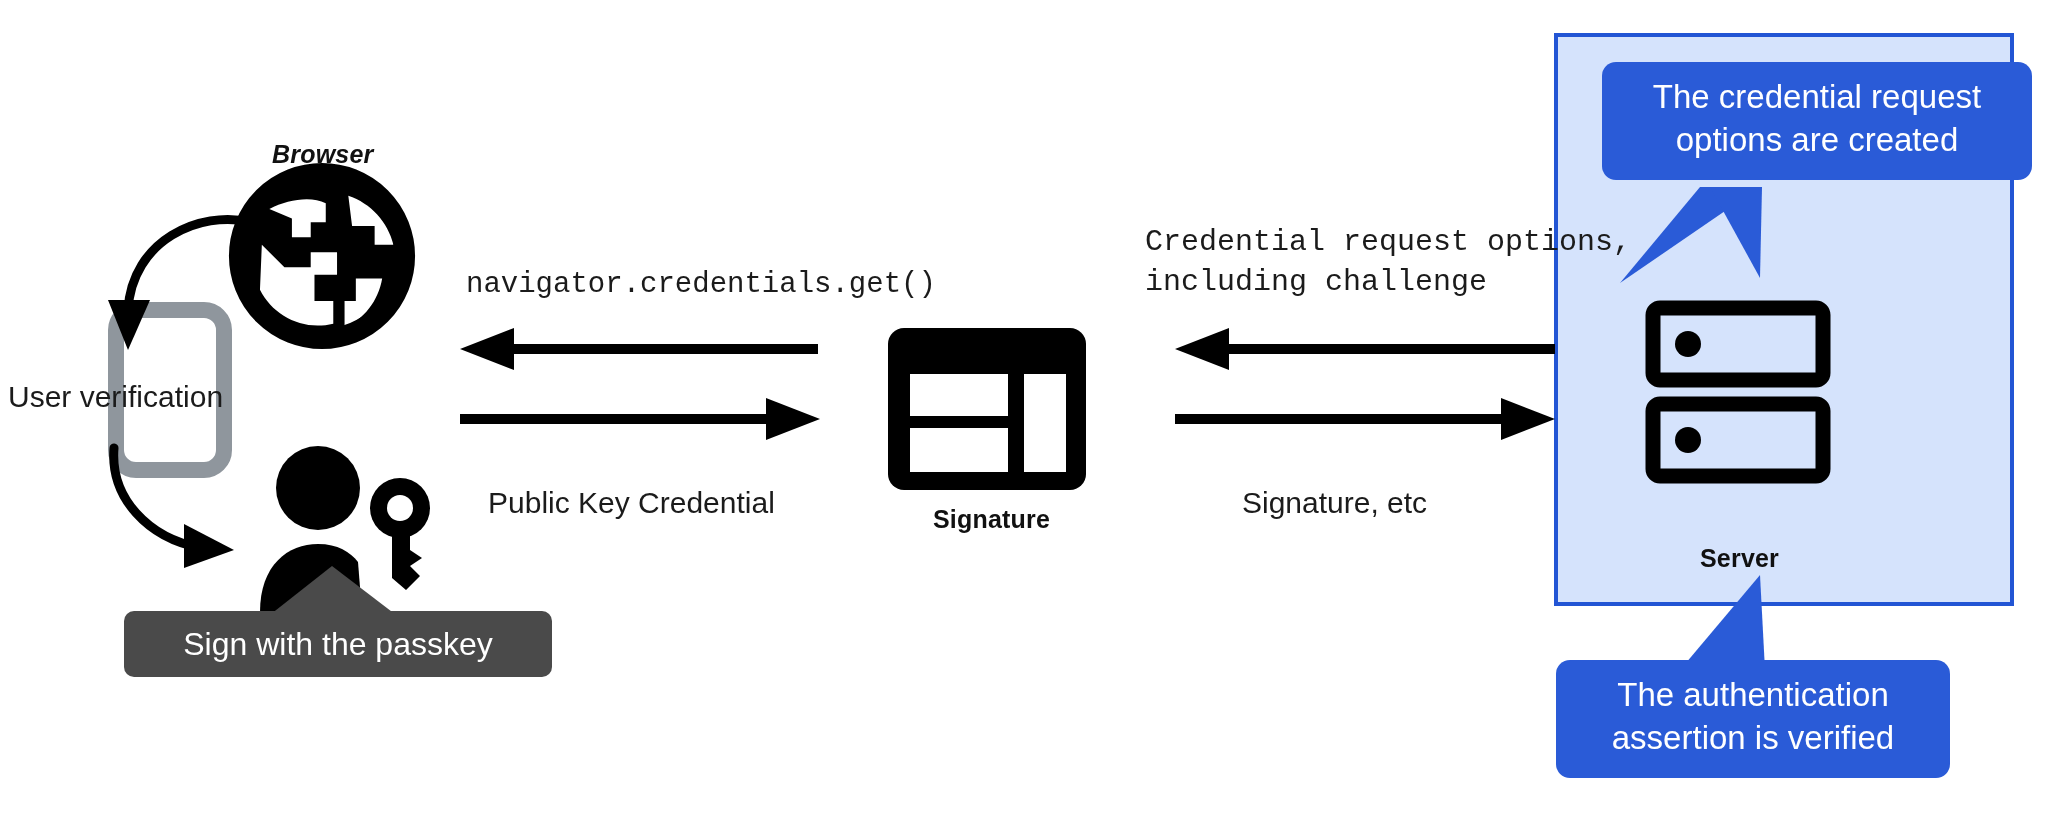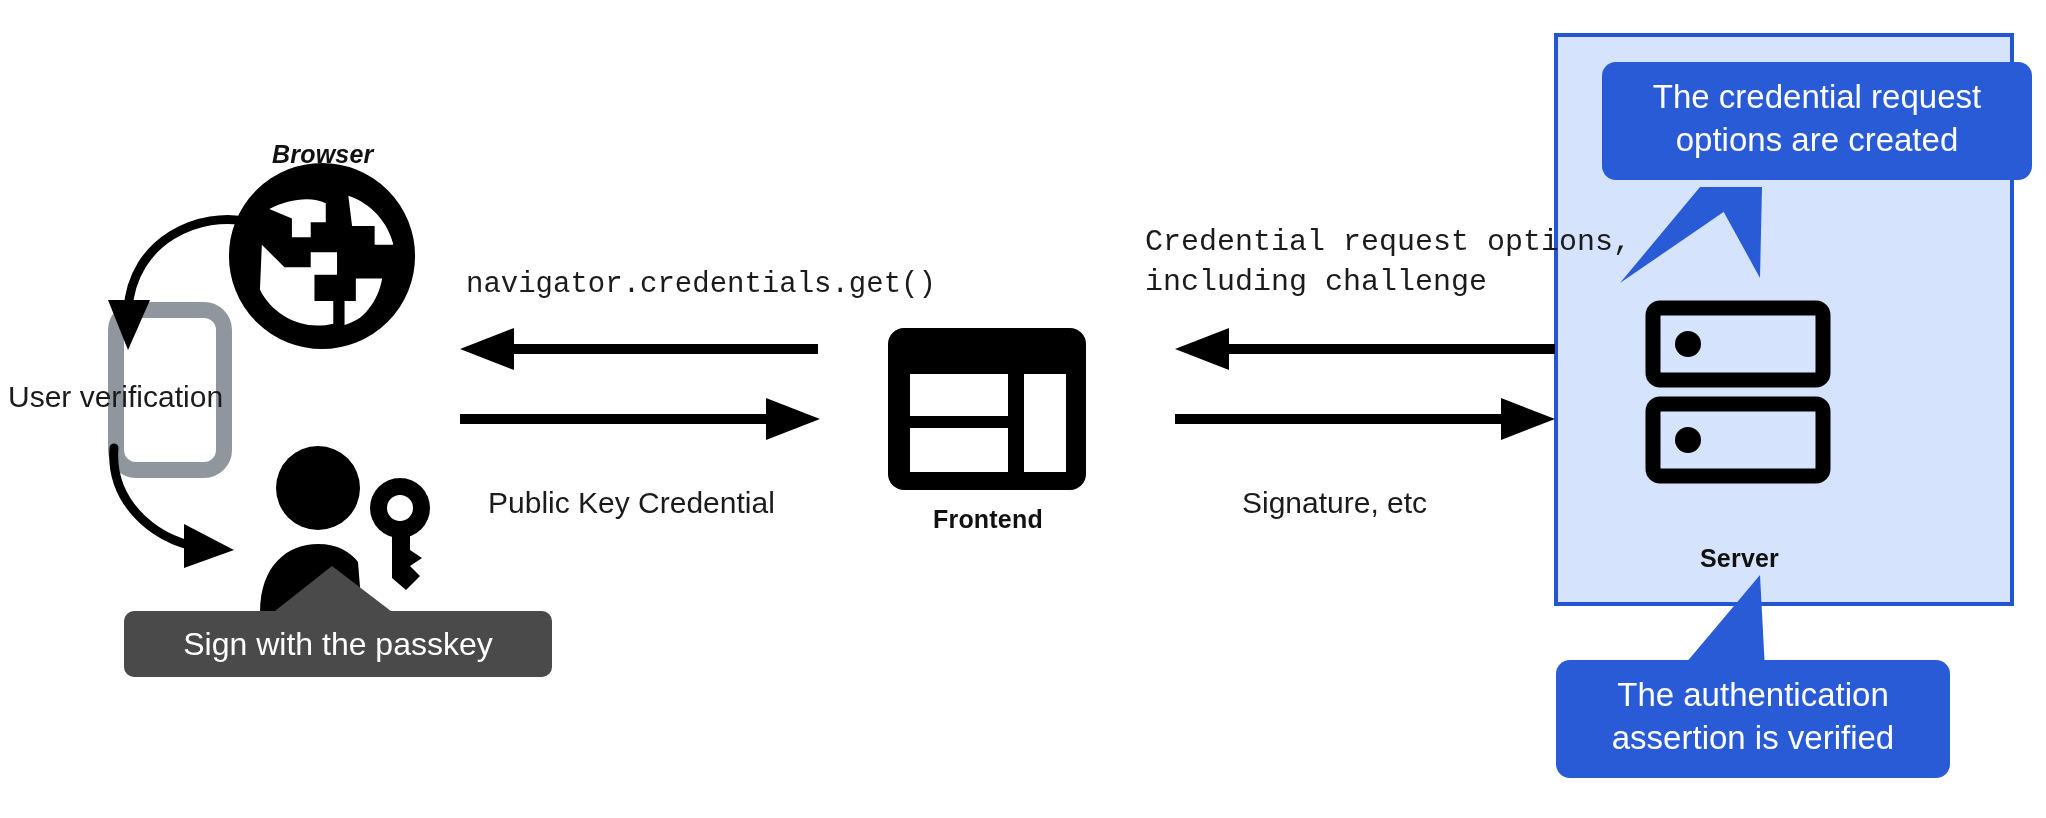--- a/index.html
+++ b/index.html
@@ -179,21 +179,21 @@
   </div>
 
   <div class="abs" style="left:888px; top:328px;">
     <svg width="198" height="162" viewBox="0 0 198 162" aria-hidden="true">
       <rect x="0" y="0" width="198" height="162" rx="16" ry="16" fill="#000000"></rect>
       <rect x="22" y="46" width="98" height="42" fill="#ffffff"></rect>
       <rect x="22" y="100" width="98" height="44" fill="#ffffff"></rect>
       <rect x="136" y="46" width="42" height="98" fill="#ffffff"></rect>
     </svg>
   </div>
-  <div class="abs label-bold" style="left:933px; top:505px;">Frontend</div>
+  <div class="abs label-bold" style="left:933px; top:505px;">Signature</div>
 
   <div class="abs label-mono" style="left:466px; top:268px;">navigator.credentials.get()</div>
 
   <div class="abs" style="left:460px; top:330px;">
     <svg width="360" height="40" viewBox="0 0 360 40" aria-hidden="true">
       <rect x="40" y="14" width="318" height="10" fill="#000000"></rect>
       <path d="M0,19 L54,-2 L54,40 Z" fill="#000000"></path>
     </svg>
   </div>
 

